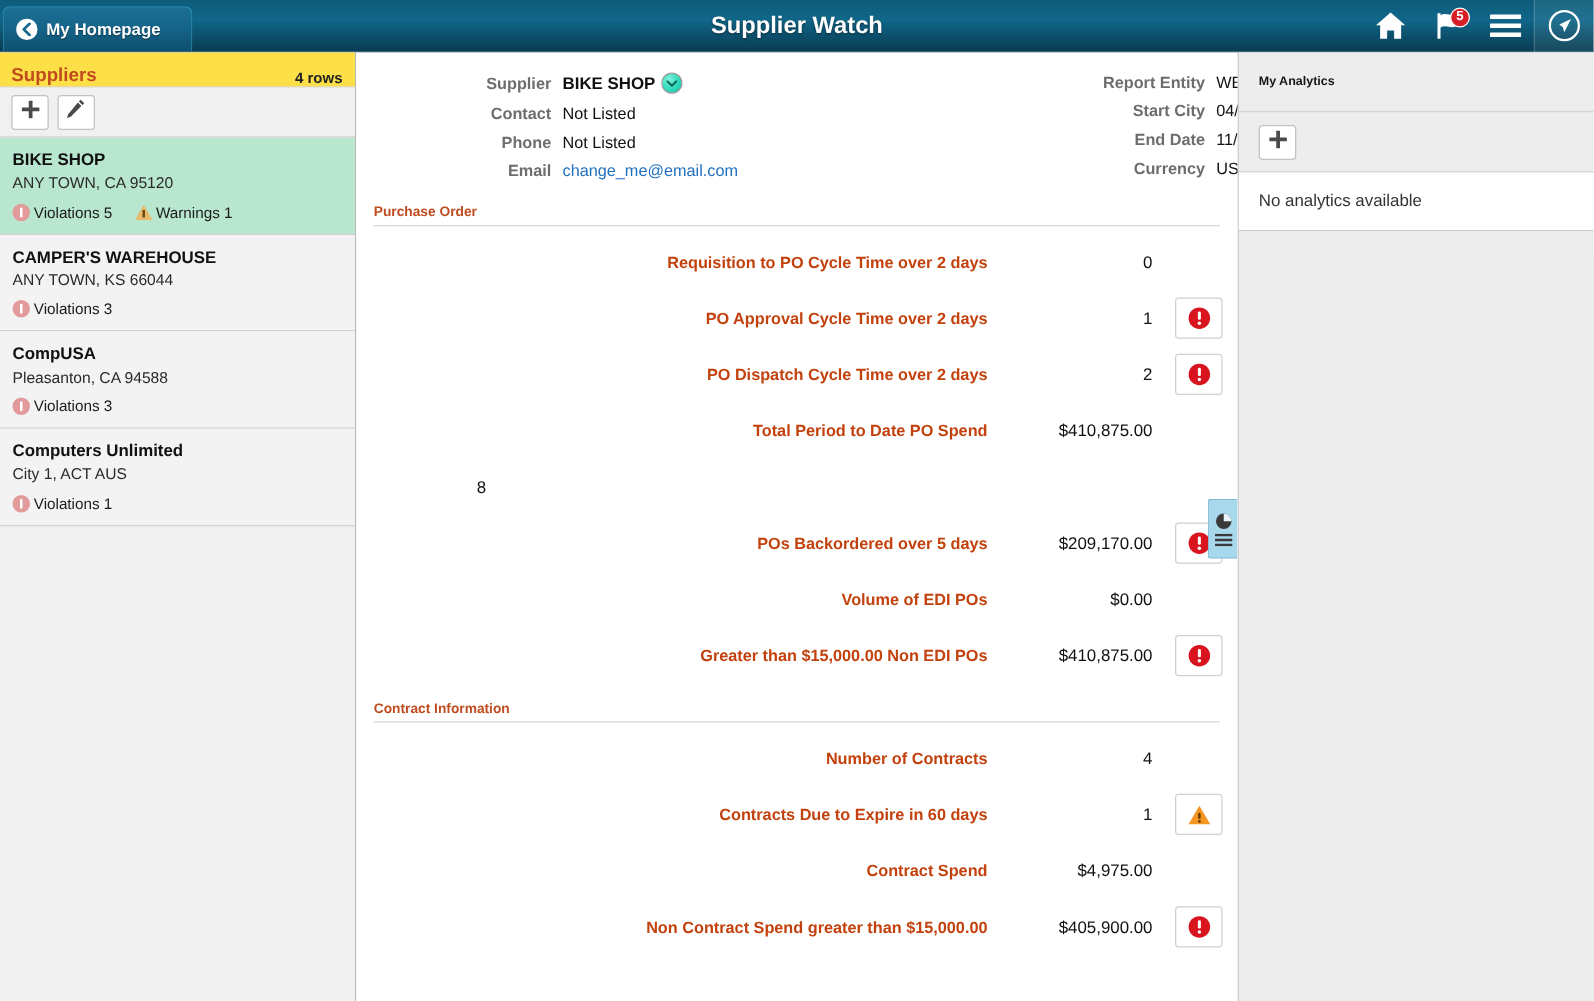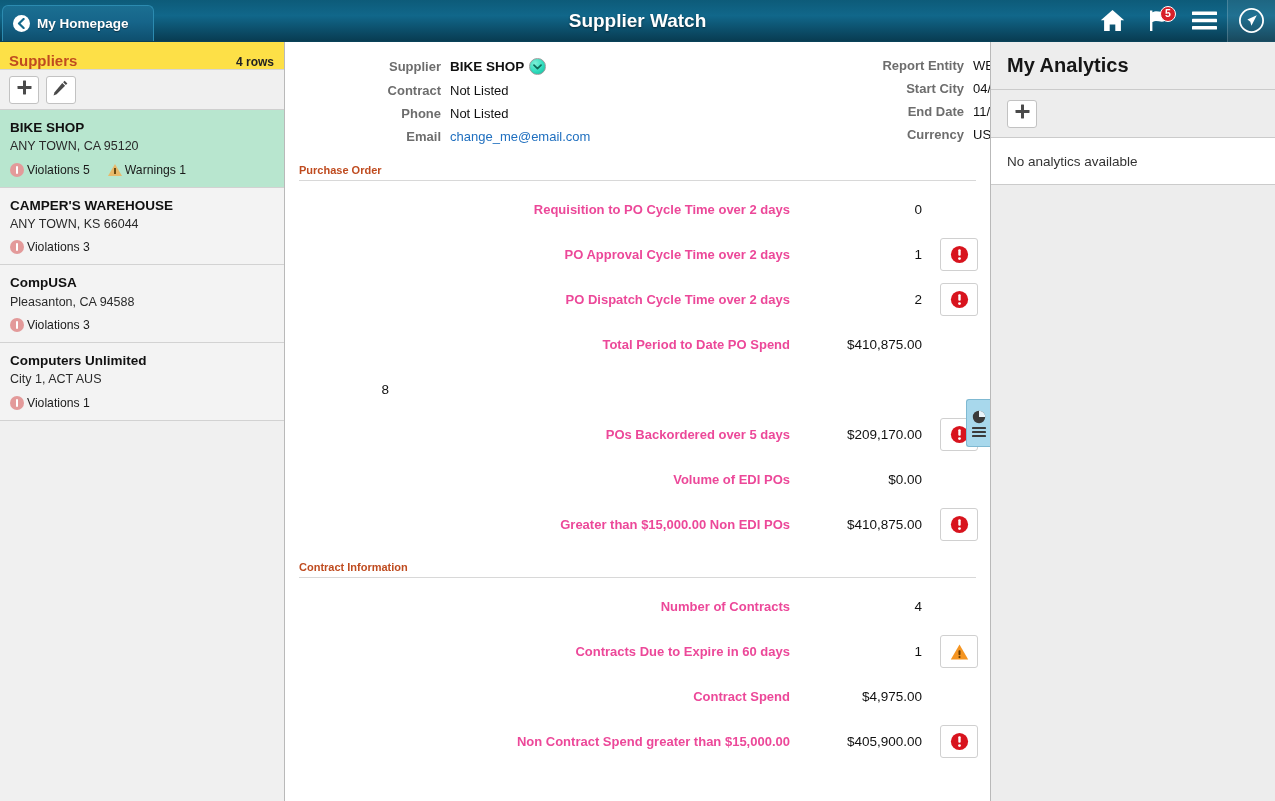--- a/index.html
+++ b/index.html
@@ -188,21 +188,21 @@
     border-bottom: 1px solid #d8d8d8;
     color: #bf4b1f; font-size: 11px; font-weight: bold;
   }
   .metric-list { padding: 6px 0 0 0; }
   .metric-row {
     display: flex; align-items: center;
     height: 45px;
   }
   .metric-label {
     flex: 1 1 auto; text-align: right;
-    color: #ec4899; font-size: 13px; font-weight: bold;
+    color: #c2410c; font-size: 13px; font-weight: bold;
     padding-right: 28px;
     white-space: nowrap;
   }
   .metric-value {
     width: 110px; flex: 0 0 110px;
     text-align: right;
     color: #111; font-size: 13.5px;
     padding-right: 6px;
   }
   .metric-alert { width: 62px; flex: 0 0 62px; display: flex; justify-content: center; }
@@ -238,21 +238,21 @@
     display: flex; flex-direction: column;
     min-height: 0;
   }
   .rpanel-head {
     height: 48px; flex: 0 0 48px;
     display: flex; align-items: center;
     padding: 0 16px;
     background: #ededed;
     border-bottom: 1px solid #cbcbcb;
   }
-  .rpanel-title { font-size: 20px; font-weight: bold; color: #161616; }
+  .rpanel-title { font-size: 10px; font-weight: bold; color: #161616; }
   .rpanel-toolbar {
     height: 48px; flex: 0 0 48px;
     display: flex; align-items: center;
     padding: 0 16px;
     background: #ededed;
     border-bottom: 1px solid #cbcbcb;
   }
   .rpanel-body {
     background: #ffffff;
     padding: 14px 16px;
@@ -396,21 +396,21 @@
             <span class="dvalue bold">
               <span>BIKE SHOP</span>
               <span class="supplier-drop">
                 <svg width="9" height="6" viewBox="0 0 9 6">
                     <path d="M1 1.2 4.5 4.6 8 1.2" fill="none" stroke="#0e6a58" stroke-width="1.7" stroke-linecap="round" stroke-linejoin="round"></path>
                   </svg>
               </span>
             </span>
           </div>
           <div class="drow">
-            <span class="dlabel">Contract</span>
+            <span class="dlabel">Contact</span>
             <span class="dvalue">Not Listed</span>
           </div>
           <div class="drow">
             <span class="dlabel">Phone</span>
             <span class="dvalue">Not Listed</span>
           </div>
           <div class="drow">
             <span class="dlabel">Email</span>
             <span class="dvalue link">change_me@email.com</span>
           </div>

